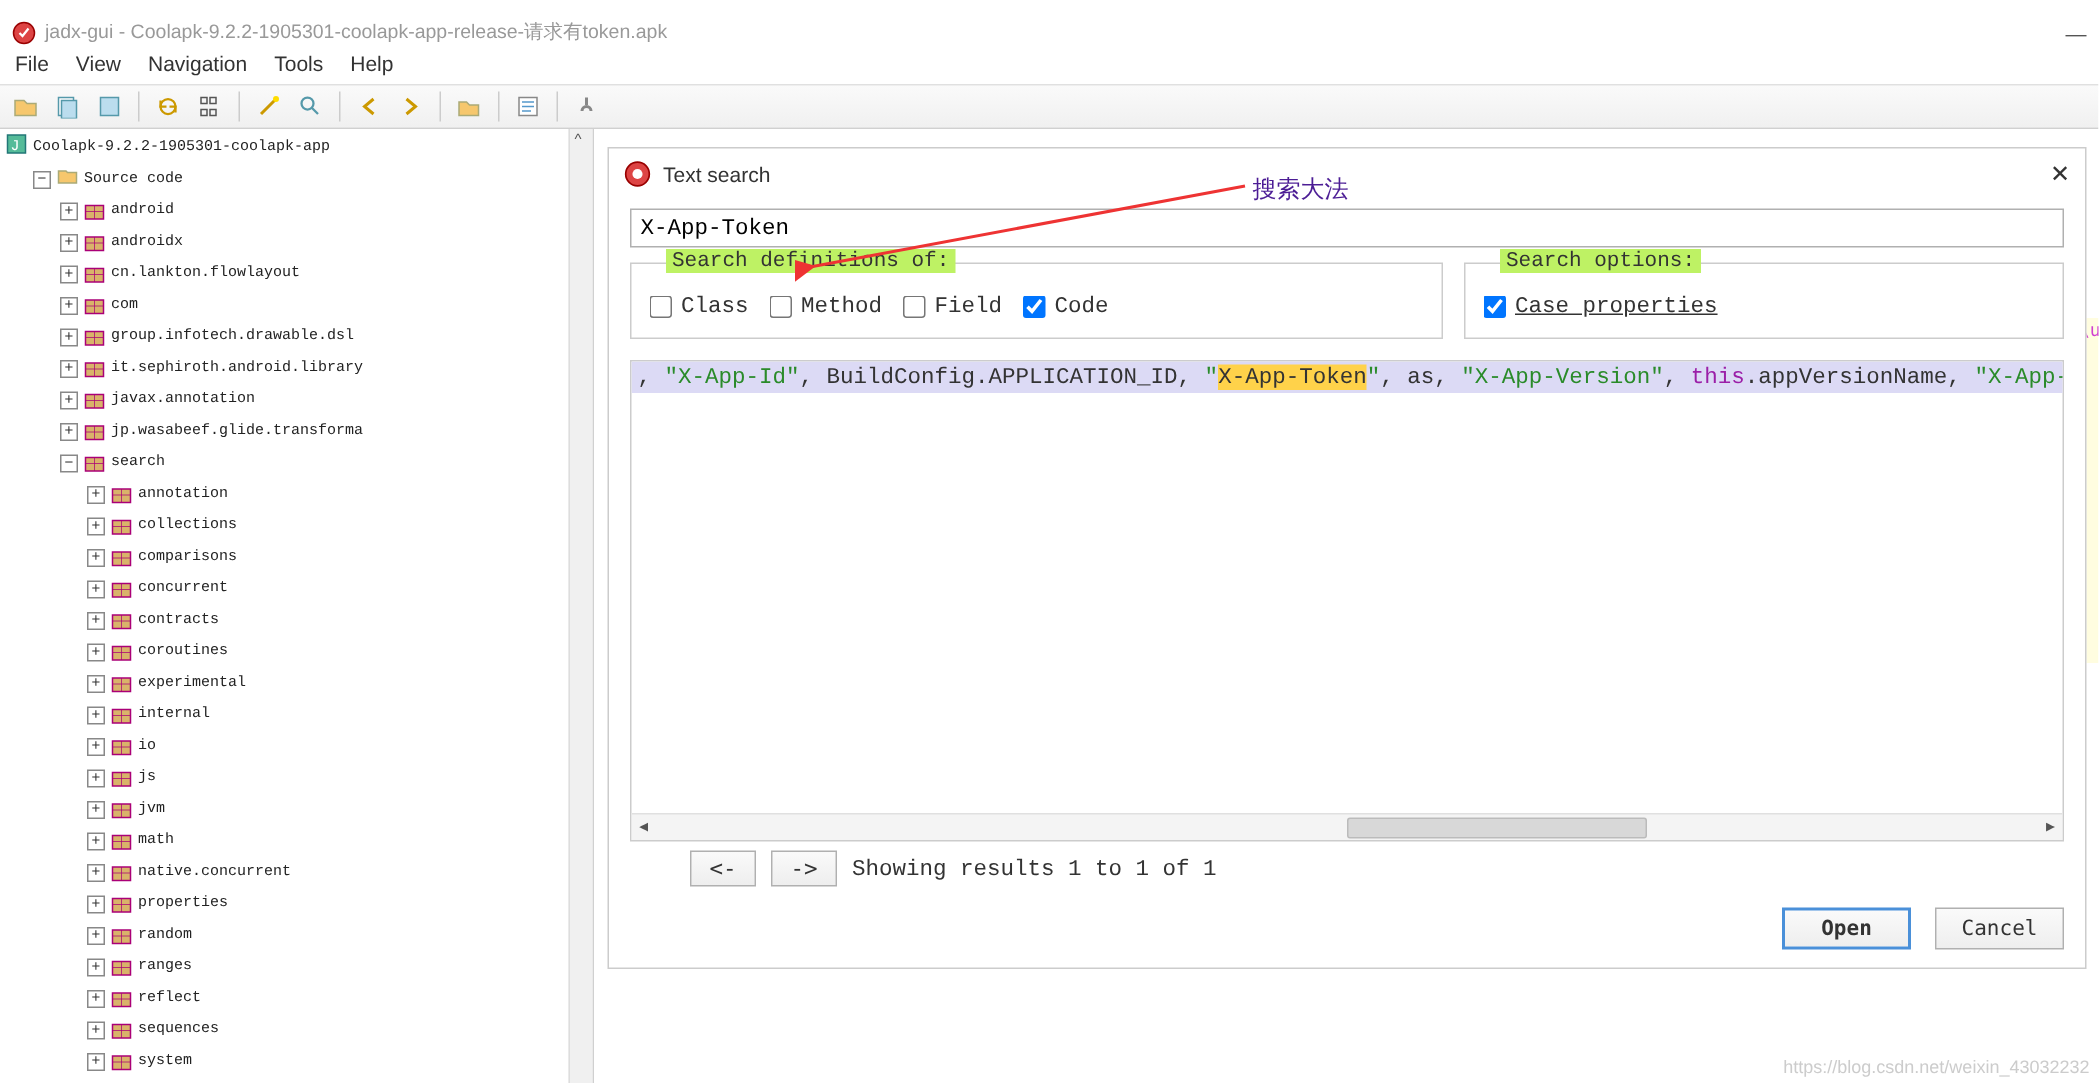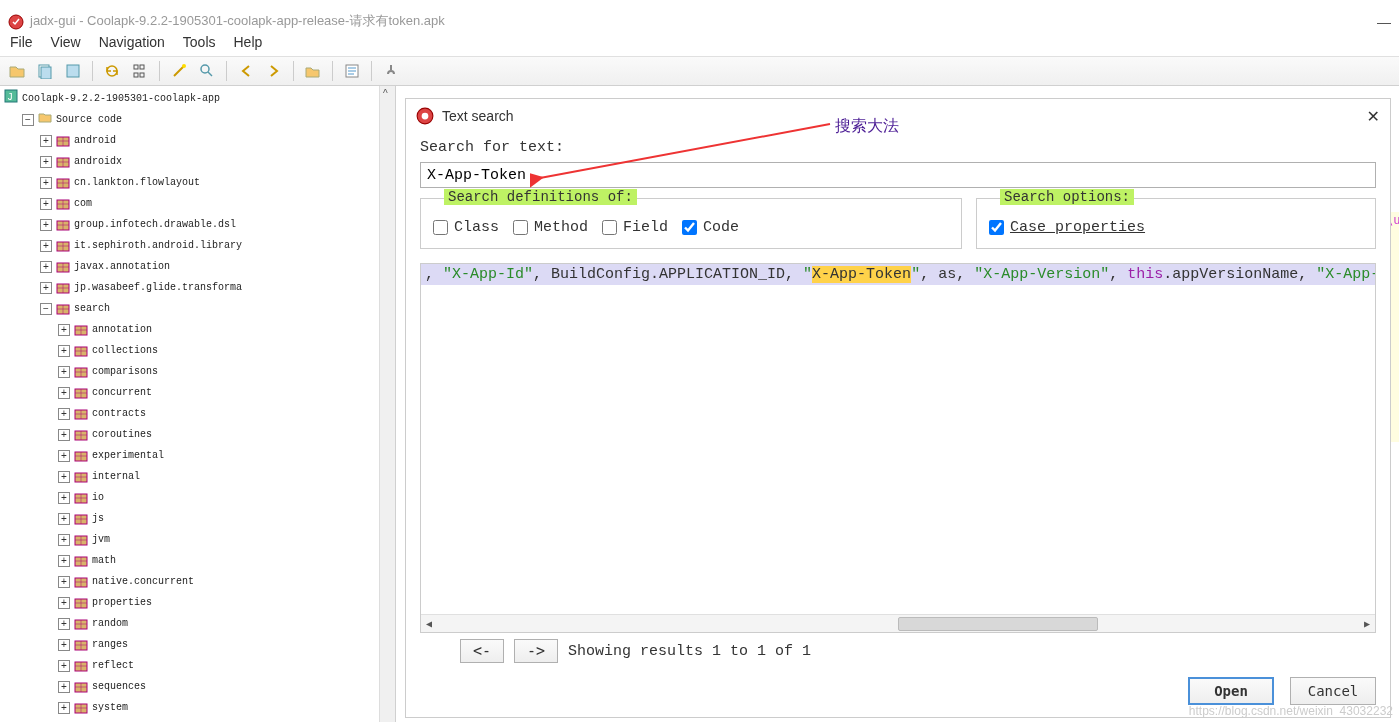--- a/index.html
+++ b/index.html
@@ -105,21 +105,21 @@
 .content {
   flex: 1;
   position: relative;
   background: #fff;
 }
 .dialog {
   position: absolute;
   left: 405px;
   top: 98px;
   width: 986px;
-  height: 620px;
+  height: 548px;
   background: #fff;
   border: 1px solid #ccc;
 }
 .dlg-title {
   height: 34px;
   display: flex;
   align-items: center;
   padding: 0 10px;
   font-size: 14px;
   color: #333;
@@ -641,21 +641,20 @@
 <div class="dialog">
   <div class="dlg-title">
     <span class="icon"><svg viewBox="0 0 16 16">
           <circle cx="8" cy="8" r="7" fill="#d44" stroke="#900"></circle>
           <circle cx="8" cy="8" r="3" fill="#fff"></circle>
         </svg></span>
     <span>Text search</span>
     <span class="dlg-close">✕</span>
   </div>
   <div class="dlg-body">
-    <div class="search-label">Search for text:</div>
     <input class="search-input" value="X-App-Token" style="">
     <div class="option-row">
       <div class="fieldset defs">
         <span class="legend">Search definitions of:</span>
         <div class="chk-row">
           <label class="chk">
               <input type="checkbox" style="">
               <span>Class</span>
             </label>
           <label class="chk">

